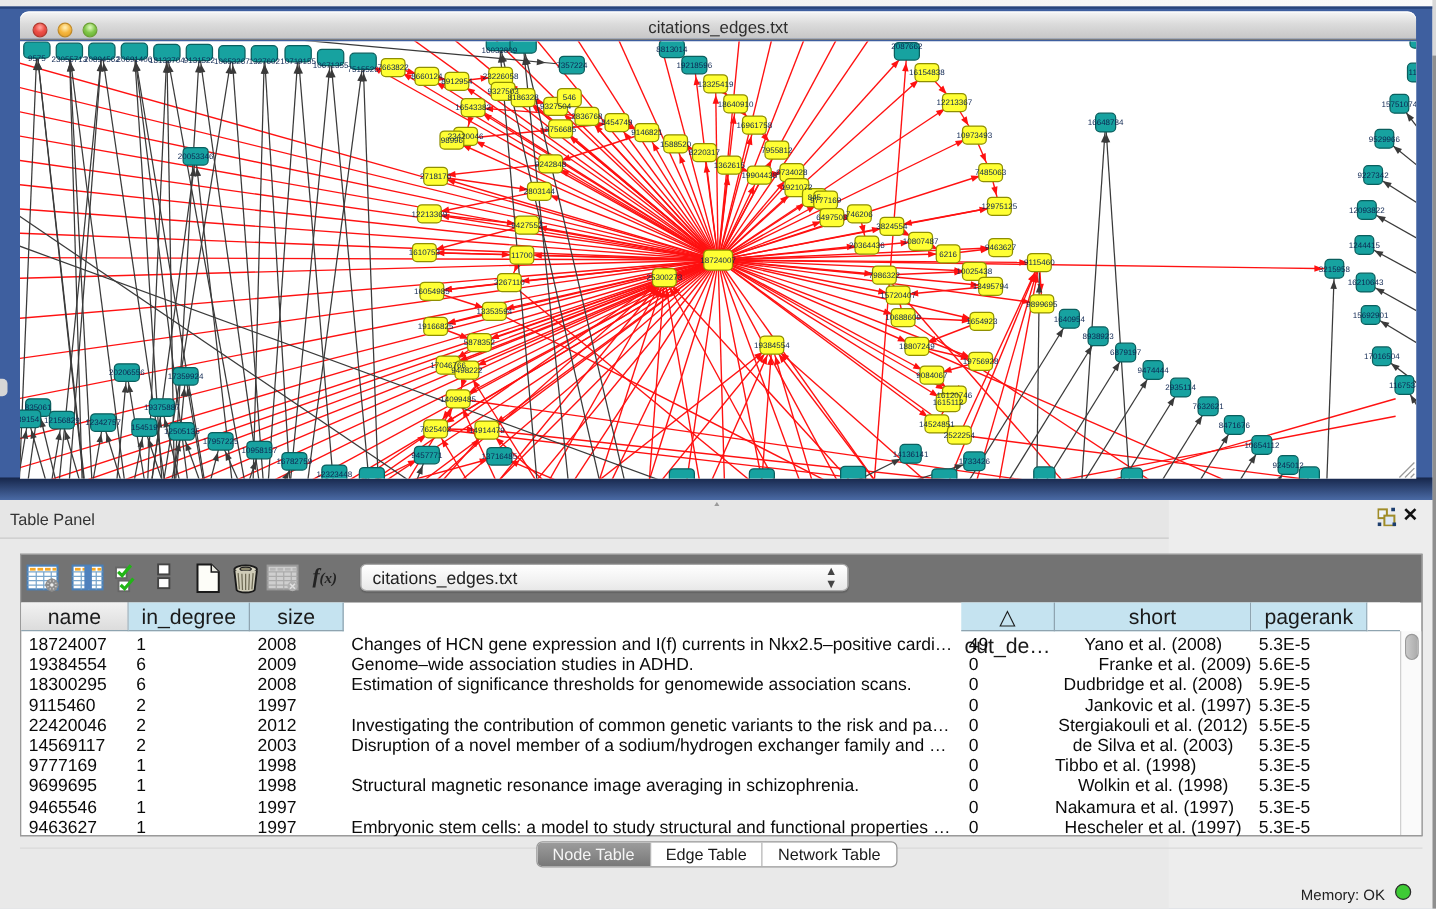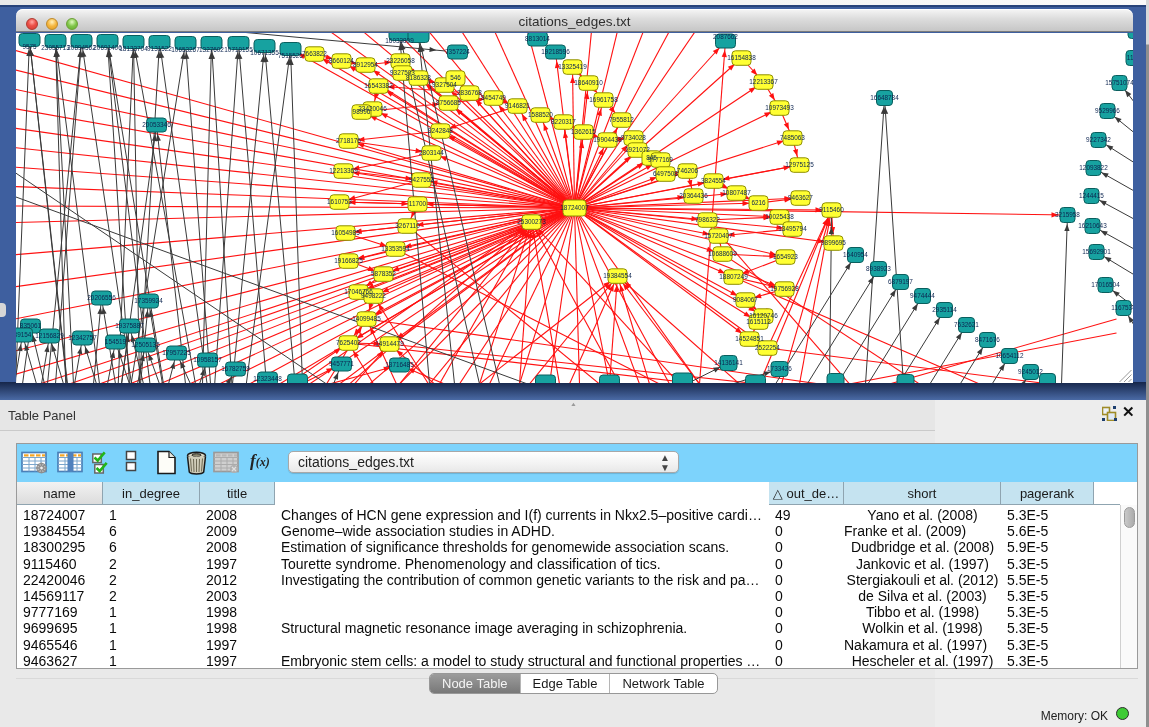--- a/index.html
+++ b/index.html
@@ -41,33 +41,33 @@
 #panel { position:absolute; left:0; top:400px; width:935px; height:327px; background:#e9e9e9;text-decoration:underline; }
 #phead { position:absolute; left:0; top:0; width:100%; height:31px; background:#e6e6e6;
   border-bottom:1px solid #cacaca; }
 #phead .t { position:absolute; left:8px; top:8px; font-size:13px; color:#333; }
 #caret { position:absolute; left:570px; top:0px; font-size:7px; color:#9a9a9a; transform:scaleY(0.8); }
 #floatIcon { position:absolute; left:1102px; top:6px; width:15px; height:15px; }
 #closeX { position:absolute; left:1122px; top:3px; font-size:15px; font-weight:bold; color:#111; }
 
 
 #toolbar { position:absolute; left:16px; top:43px; width:1122px; height:226px;
-  border:1px solid #9a9a9a; background:#7dd3fc; }
+  border:1px solid #9a9a9a; background:#737373; }
 .tbi { position:absolute; top:6px; }
 #dropdown { position:absolute; left:271px; top:7px; width:391px; height:22px;
   background:linear-gradient(#ffffff,#f2f2f2 60%,#e8e8e8); border:1px solid #a8a8a8;
   border-radius:5px; box-shadow:0 1px 1px rgba(0,0,0,.15); }
 #dropdown .txt { position:absolute; left:9px; top:2px; font-size:14px; color:#222; }
 #dropdown .arr { position:absolute; right:8px; top:1px; font-size:10px; color:#444; line-height:10px; }
 
 
 #tbl { position:absolute; left:0px; top:38px; width:1120px; height:186px; background:#fff; }
 .hd { position:absolute; top:0; height:23px; background:#c5e3f0;
   border-right:1px solid #8fa4b0; border-bottom:1px solid #8fa4b0;
-  font-size:13px; color:#1a1a1a; text-align:center; line-height:23px; }
+  font-size:17px; color:#1a1a1a; text-align:center; line-height:23px; }
 .hd.first { background:linear-gradient(#f2f2f2,#dcdcdc); }
 .rows { position:absolute; left:0; top:26px; width:1103px; }
 .row { position:absolute; left:0; width:1103px; height:16px; font-size:14px; line-height:15px; color:#0a0a0a;
   white-space:nowrap; }
 .c { position:absolute; top:0; overflow:hidden; }
 #vsb { position:absolute; left:1103px; top:23px; width:17px; height:163px; background:#fafafa;
   border-left:1px solid #d0d0d0; }
 #vsb .thumb { position:absolute; left:2.5px; top:2px; width:11px; height:21px;
   background:linear-gradient(90deg,#c9c9c9,#ababab); border-radius:6px; border:1px solid #9a9a9a; }
 
@@ -1035,85 +1035,85 @@
           <path d="M19 17l4 4M23 17l-4 4" stroke="#e0e0e0" stroke-width="1.3"></path>
         </svg>
 <div class="tbi" style="left:233px;top:7px;font-family:'Liberation Serif',serif;font-style:italic;font-weight:bold;font-size:17px;color:#222">f<span style="font-size:12px">(x)</span></div>
       <div id="dropdown">
         <div class="txt">citations_edges.txt</div>
         <div class="arr">▲<br>▼</div>
       </div>
       <div id="tbl">
         <div class="hd first" style="left:0px;width:86px">name</div>
 <div class="hd" style="left:86px;width:97px">in_degree</div>
-<div class="hd" style="left:183px;width:75px">title</div>
+<div class="hd" style="left:183px;width:75px">size</div>
 <div class="hd" style="left:752px;width:75px">△ out_de…</div>
 <div class="hd" style="left:827px;width:157px">short</div>
 <div class="hd" style="left:984px;width:93px">pagerank</div>
 <div style="position:absolute;left:1077px;top:0;width:26px;height:23px;background:#fff;border-bottom:1px solid #8fa4b0"></div>
 <div class="rows">
 <div class="row" style="top:0.0px">
               <div class="c" style="left:0px;width:80px;padding-left:6px">18724007</div>
               <div class="c" style="left:86px;width:91px;padding-left:6px">1</div>
               <div class="c" style="left:183px;width:69px;padding-left:6px">2008</div>
               <div class="c" style="left:258px;width:488px;padding-left:6px">Changes of HCN gene expression and I(f) currents in Nkx2.5–positive cardi…</div>
               <div class="c" style="left:752px;width:69px;padding-left:6px">49</div>
               <div class="c" style="left:827px;width:157px;text-align:center">Yano et al. (2008)</div>
               <div class="c" style="left:984px;width:87px;padding-left:6px">5.3E-5</div>
             </div>
 <div class="row" style="top:16.2px">
               <div class="c" style="left:0px;width:80px;padding-left:6px">19384554</div>
               <div class="c" style="left:86px;width:91px;padding-left:6px">6</div>
               <div class="c" style="left:183px;width:69px;padding-left:6px">2009</div>
               <div class="c" style="left:258px;width:488px;padding-left:6px">Genome–wide association studies in ADHD.</div>
               <div class="c" style="left:752px;width:69px;padding-left:6px">0</div>
-              <div class="c" style="left:827px;width:157px;text-align:left">Franke et al. (2009)</div>
+              <div class="c" style="left:827px;width:157px;text-align:right">Franke et al. (2009)</div>
               <div class="c" style="left:984px;width:87px;padding-left:6px">5.6E-5</div>
             </div>
 <div class="row" style="top:32.4px">
               <div class="c" style="left:0px;width:80px;padding-left:6px">18300295</div>
               <div class="c" style="left:86px;width:91px;padding-left:6px">6</div>
               <div class="c" style="left:183px;width:69px;padding-left:6px">2008</div>
               <div class="c" style="left:258px;width:488px;padding-left:6px">Estimation of significance thresholds for genomewide association scans.</div>
               <div class="c" style="left:752px;width:69px;padding-left:6px">0</div>
               <div class="c" style="left:827px;width:157px;text-align:center">Dudbridge et al. (2008)</div>
               <div class="c" style="left:984px;width:87px;padding-left:6px">5.9E-5</div>
             </div>
 <div class="row" style="top:48.6px">
               <div class="c" style="left:0px;width:80px;padding-left:6px">9115460</div>
               <div class="c" style="left:86px;width:91px;padding-left:6px">2</div>
               <div class="c" style="left:183px;width:69px;padding-left:6px">1997</div>
-              <div class="c" style="left:258px;width:488px;padding-left:6px">Tourette syndrome. Phenomenology and classification of tics.</div>
               <div class="c" style="left:752px;width:69px;padding-left:6px">0</div>
-              <div class="c" style="left:827px;width:157px;text-align:center">Jankovic et al. (1997)</div>
+              <div class="c" style="left:827px;width:157px;text-align:right">Jankovic et al. (1997)</div>
               <div class="c" style="left:984px;width:87px;padding-left:6px">5.3E-5</div>
             </div>
 <div class="row" style="top:64.8px">
               <div class="c" style="left:0px;width:80px;padding-left:6px">22420046</div>
               <div class="c" style="left:86px;width:91px;padding-left:6px">2</div>
               <div class="c" style="left:183px;width:69px;padding-left:6px">2012</div>
               <div class="c" style="left:258px;width:488px;padding-left:6px">Investigating the contribution of common genetic variants to the risk and pa…</div>
               <div class="c" style="left:752px;width:69px;padding-left:6px">0</div>
               <div class="c" style="left:827px;width:157px;text-align:center">Stergiakouli et al. (2012)</div>
               <div class="c" style="left:984px;width:87px;padding-left:6px">5.5E-5</div>
             </div>
 <div class="row" style="top:81.0px">
               <div class="c" style="left:0px;width:80px;padding-left:6px">14569117</div>
               <div class="c" style="left:86px;width:91px;padding-left:6px">2</div>
               <div class="c" style="left:183px;width:69px;padding-left:6px">2003</div>
+              <div class="c" style="left:258px;width:488px;padding-left:6px">Disruption of a novel member of a sodium/hydrogen exchanger family and …</div>
               <div class="c" style="left:752px;width:69px;padding-left:6px">0</div>
               <div class="c" style="left:827px;width:157px;text-align:center">de Silva et al. (2003)</div>
               <div class="c" style="left:984px;width:87px;padding-left:6px">5.3E-5</div>
             </div>
 <div class="row" style="top:97.2px">
               <div class="c" style="left:0px;width:80px;padding-left:6px">9777169</div>
               <div class="c" style="left:86px;width:91px;padding-left:6px">1</div>
               <div class="c" style="left:183px;width:69px;padding-left:6px">1998</div>
               <div class="c" style="left:752px;width:69px;padding-left:6px">0</div>
-              <div class="c" style="left:827px;width:157px;text-align:center">Tibbo et al. (1998)</div>
+              <div class="c" style="left:827px;width:157px;text-align:left">Tibbo et al. (1998)</div>
               <div class="c" style="left:984px;width:87px;padding-left:6px">5.3E-5</div>
             </div>
 <div class="row" style="top:113.4px">
               <div class="c" style="left:0px;width:80px;padding-left:6px">9699695</div>
               <div class="c" style="left:86px;width:91px;padding-left:6px">1</div>
               <div class="c" style="left:183px;width:69px;padding-left:6px">1998</div>
               <div class="c" style="left:258px;width:488px;padding-left:6px">Structural magnetic resonance image averaging in schizophrenia.</div>
               <div class="c" style="left:752px;width:69px;padding-left:6px">0</div>
               <div class="c" style="left:827px;width:157px;text-align:center">Wolkin et al. (1998)</div>
               <div class="c" style="left:984px;width:87px;padding-left:6px">5.3E-5</div>

